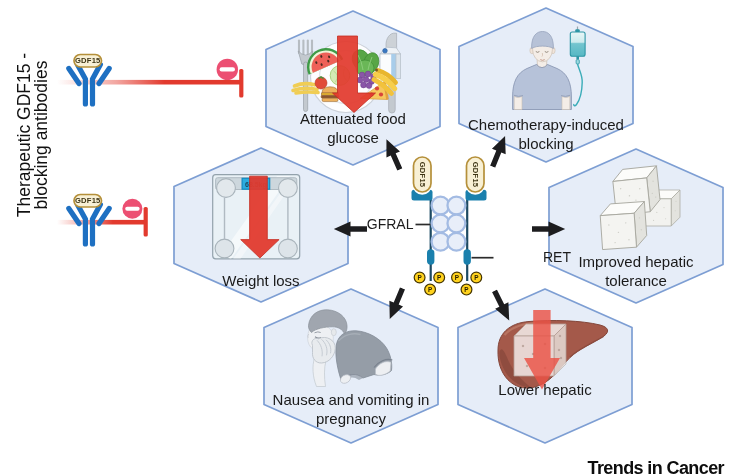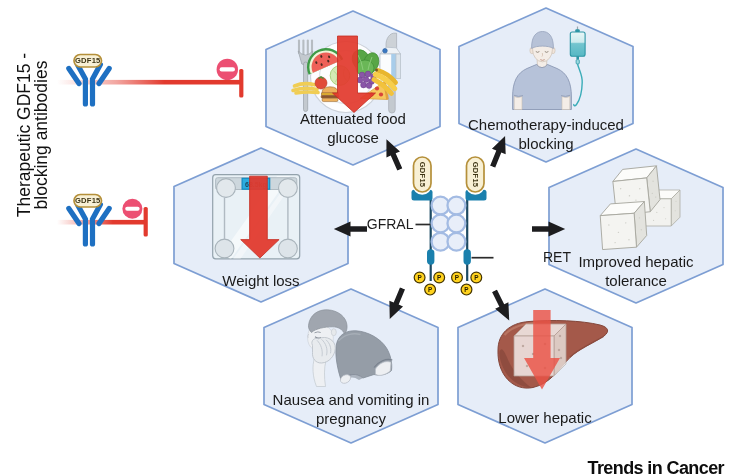--- a/index.html
+++ b/index.html
@@ -371,21 +371,21 @@
               <circle cx="88" cy="80" r="0.8"></circle>
               <circle cx="103" cy="48" r="0.8"></circle>
               <circle cx="102" cy="62" r="0.8"></circle>
               <circle cx="104" cy="70" r="0.8"></circle>
             </g>
         </g>
 
         <path d="M76.2 22 L93.6 22 L93.6 70 L103 70 L85 101.5 L67 70 L76.2 70 Z" fill="#ea5246" fill-opacity="0.82"></path>
       </g>
     </svg>
-    <div class="hex-caption" style="top:120px;text-align:center;">
+    <div class="hex-caption" style="top:92px;text-align:center;">
       <div>Lower hepatic</div>
     </div>
   </div>
 
   <svg class="abs" style="left:376px;top:150px;" width="150" height="150" viewBox="0 0 150 150">
 
     <path d="M54.7 50 V131 M91.2 50 V131" stroke="#1d4a63" stroke-width="2.2" fill="none"></path>
 
     <path d="M39.5 74.5 H64.5" stroke="#2b2b2b" stroke-width="1.7"></path>
     <path d="M95.5 107.7 H117.5" stroke="#2b2b2b" stroke-width="1.7"></path>

